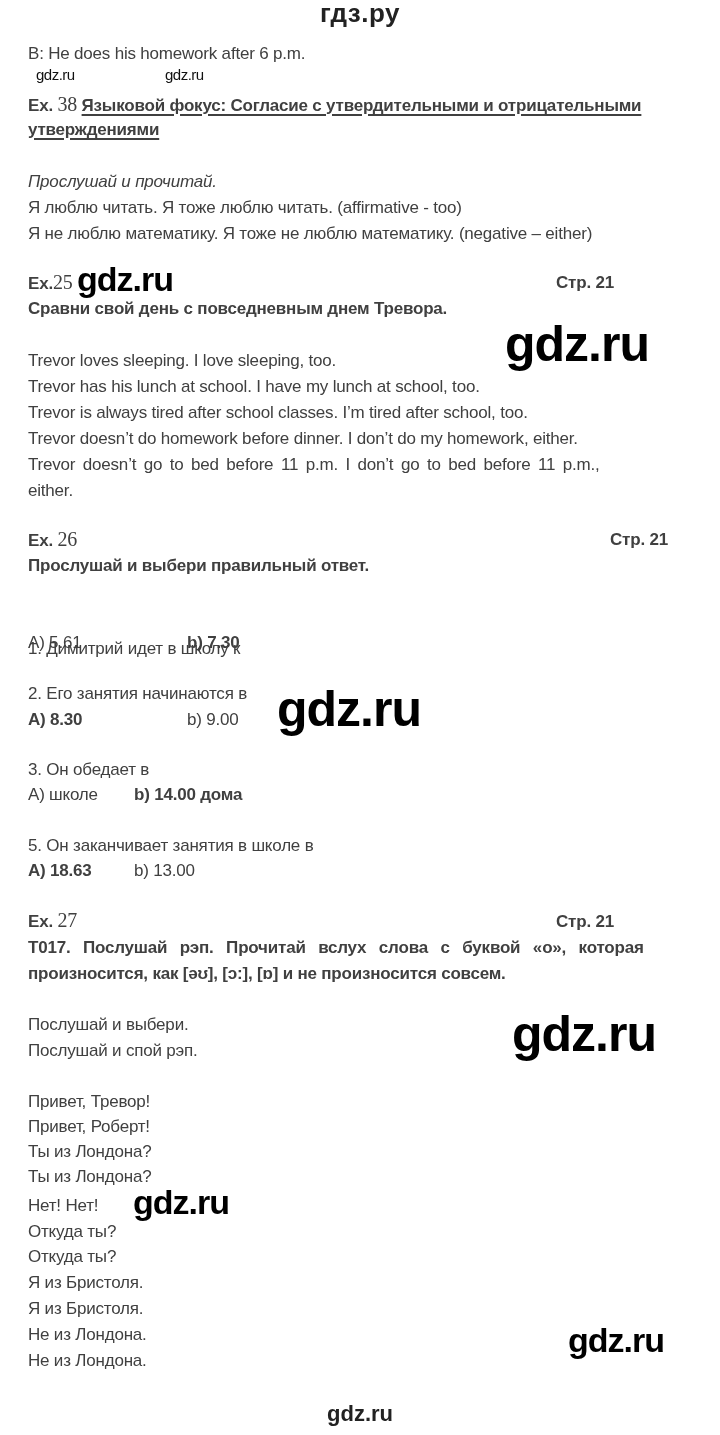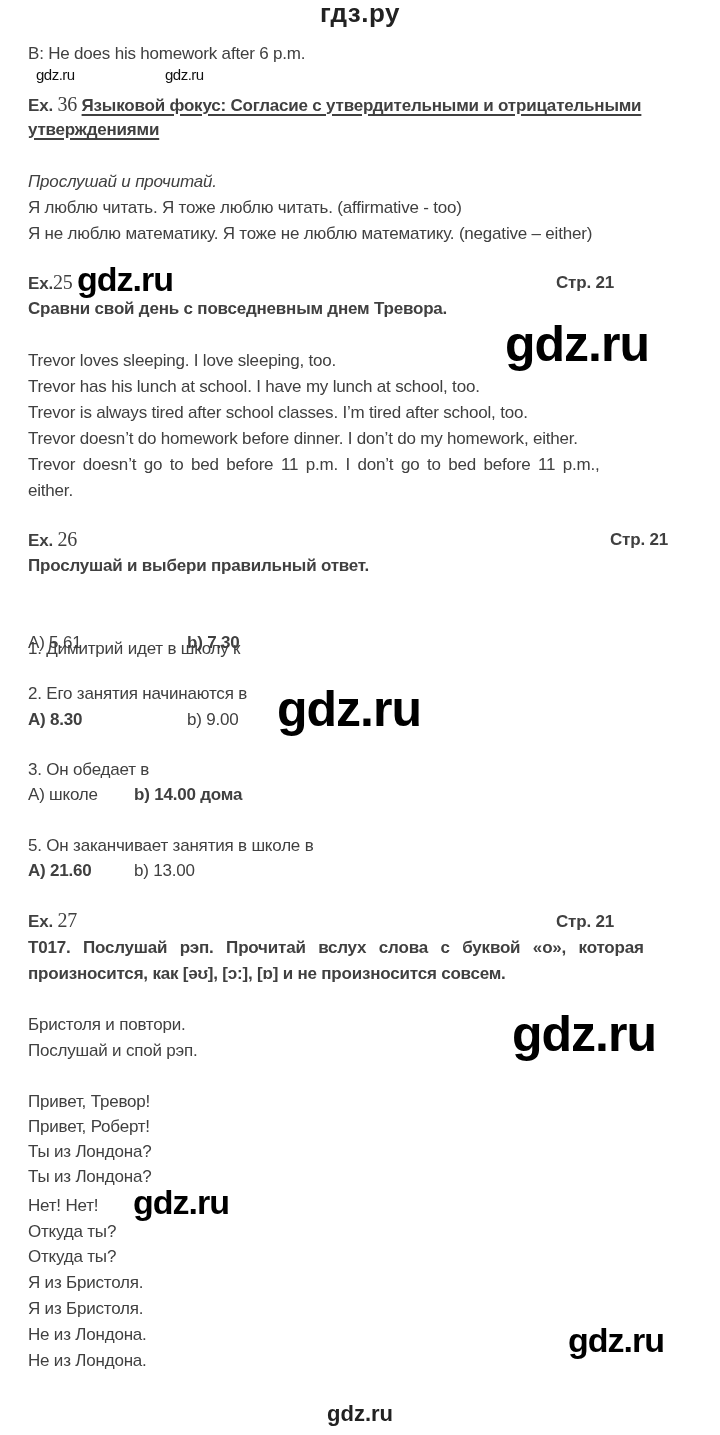--- a/index.html
+++ b/index.html
@@ -22,21 +22,21 @@
 <body>
 
 <div class="abs site-title">гдз.ру</div>
 
 <div class="abs line" style="left:28px;top:44px;">B: He does his homework after 6 p.m.</div>
 <div class="abs wm-small" style="left:36px;top:66px;">gdz.ru</div>
 <div class="abs wm-small" style="left:165px;top:66px;">gdz.ru</div>
 
 <div class="abs line" style="left:28px;top:94px;">
   <span class="ex-label">Ex.</span>
-  <span class="ex-num">36</span>
+  <span class="ex-num">38</span>
   <span class="bold u">Языковой фокус: Согласие с утвердительными и отрицательными</span>
 </div>
 <div class="abs line bold u" style="left:28px;top:120px;">утверждениями</div>
 <div class="abs line ital" style="left:28px;top:172px;">Прослушай и прочитай.</div>
 <div class="abs line" style="left:28px;top:198px;">Я люблю читать. Я тоже люблю читать. (affirmative - too)</div>
 <div class="abs line" style="left:28px;top:224px;">Я не люблю математику. Я тоже не люблю математику. (negative – either)</div>
 
 <div class="abs line" style="left:28px;top:272px;">
   <span class="ex-label">Ex.</span><span class="ex-num">25</span>
 </div>
@@ -65,32 +65,32 @@
 <div class="abs line" style="left:28px;top:684px;">2. Его занятия начинаются в</div>
 <div class="abs line bold" style="left:28px;top:710px;">A) 8.30</div>
 <div class="abs line" style="left:187px;top:710px;">b) 9.00</div>
 <div class="abs wm-big" style="left:277px;top:680px;">gdz.ru</div>
 
 <div class="abs line" style="left:28px;top:760px;">3. Он обедает в</div>
 <div class="abs line" style="left:28px;top:785px;">A) школе</div>
 <div class="abs line bold" style="left:134px;top:785px;">b) 14.00 дома</div>
 
 <div class="abs line" style="left:28px;top:836px;">5. Он заканчивает занятия в школе в</div>
-<div class="abs line bold" style="left:28px;top:861px;">A) 21.60</div>
+<div class="abs line bold" style="left:28px;top:861px;">A) 18.63</div>
 <div class="abs line" style="left:134px;top:861px;">b) 13.00</div>
 
 <div class="abs line" style="left:28px;top:910px;">
   <span class="ex-label">Ex.</span>
   <span class="ex-num">27</span>
 </div>
 <div class="abs line bold" style="left:556px;top:912px;">Стр. 21</div>
 <div class="abs line bold" style="left:28px;top:938px;word-spacing:8px;">T017. Послушай рэп. Прочитай вслух слова с буквой «o», которая</div>
 <div class="abs line bold" style="left:28px;top:964px;">произносится, как [əʊ], [ɔ:], [ɒ] и не произносится совсем.</div>
 
-<div class="abs line" style="left:28px;top:1015px;">Бристоля и повтори.</div>
+<div class="abs line" style="left:28px;top:1015px;">Послушай и выбери.</div>
 <div class="abs line" style="left:28px;top:1041px;">Послушай и спой рэп.</div>
 <div class="abs wm-big" style="left:512px;top:1005px;">gdz.ru</div>
 
 <div class="abs line" style="left:28px;top:1092px;">Привет, Тревор!</div>
 <div class="abs line" style="left:28px;top:1117px;">Привет, Роберт!</div>
 <div class="abs line" style="left:28px;top:1142px;">Ты из Лондона?</div>
 <div class="abs line" style="left:28px;top:1167px;">Ты из Лондона?</div>
 <div class="abs line" style="left:28px;top:1196px;">Нет! Нет!</div>
 <div class="abs wm-mid" style="left:133px;top:1183px;">gdz.ru</div>
 <div class="abs line" style="left:28px;top:1222px;">Откуда ты?</div>

